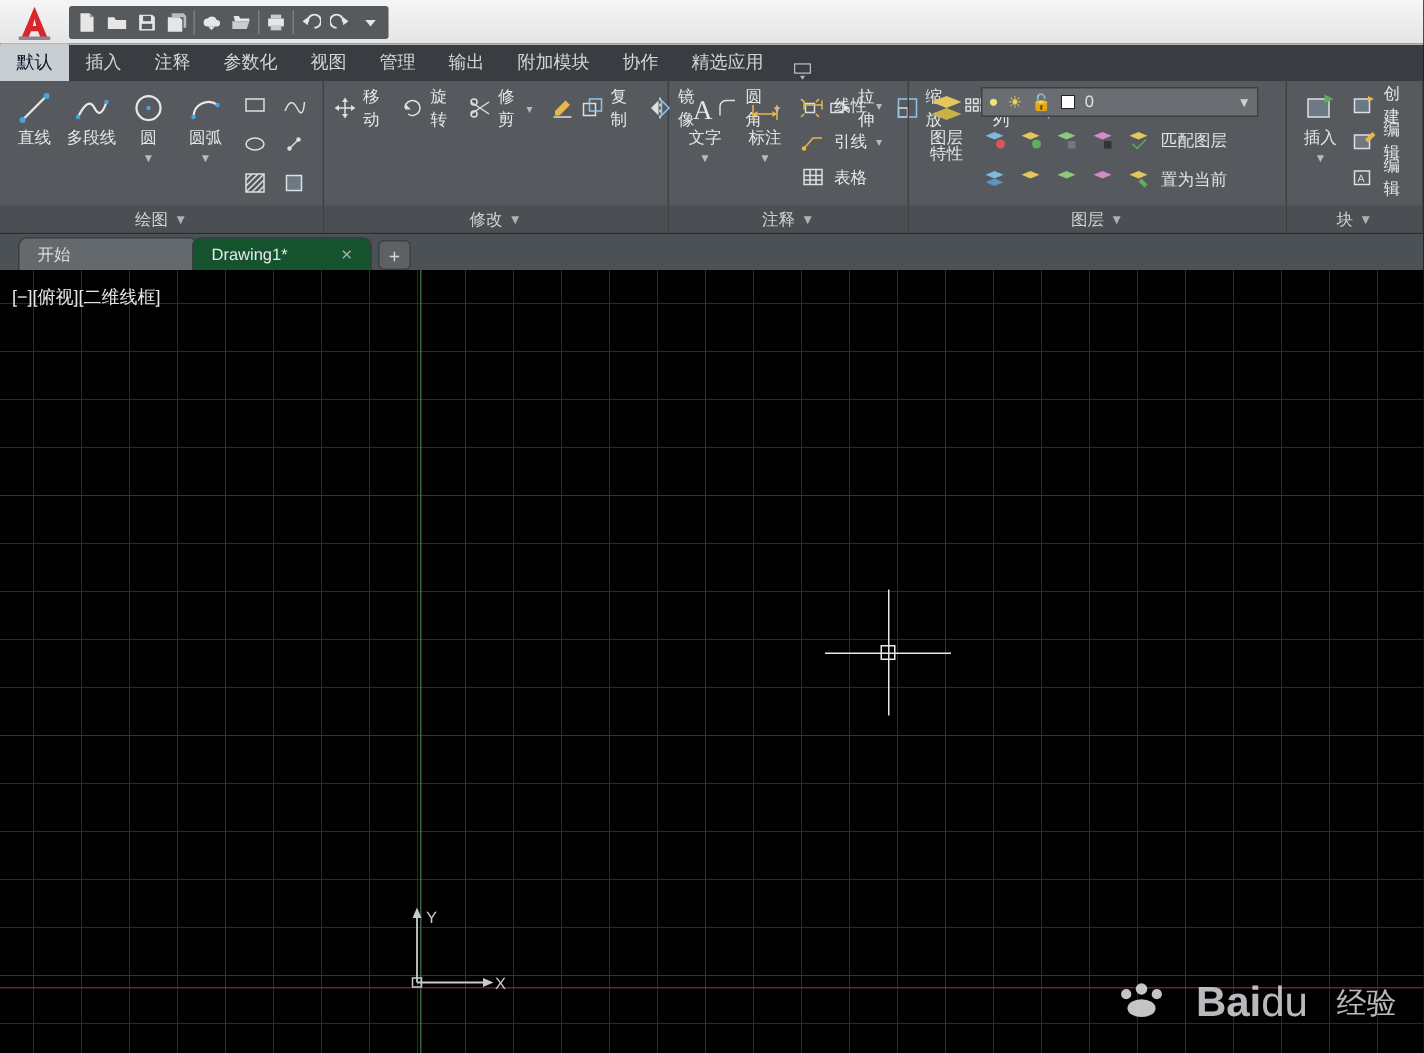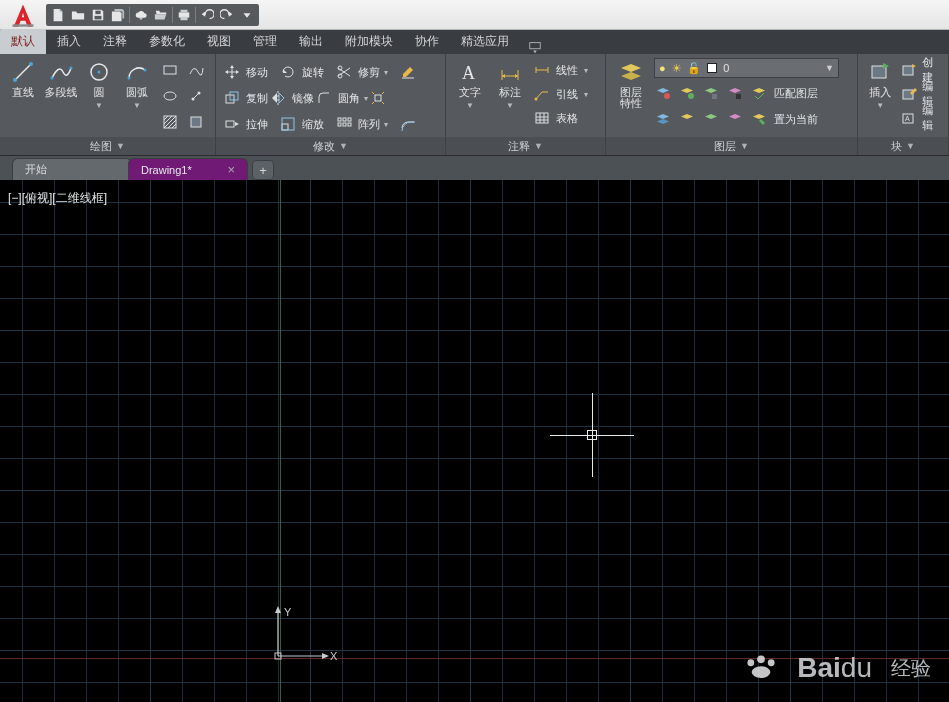--- a/index.html
+++ b/index.html
@@ -12,21 +12,21 @@
 .qat { display: flex; gap: 0; background:#565a5d; height:22px; border-radius:2px; padding:0 2px; align-items:center;}
 .qat .qbtn { width: 20px; height: 20px; display:flex; align-items:center; justify-content:center; color:#e4e4e4;}
 .qat .qbtn svg{width:14px;height:14px}
 .qat .sep{width:1px;height:16px;background:#7a7e81;margin:0 1px}
 .title-center { flex: 1; display: flex; justify-content: center; gap: 28px; color: #4a4a4a; font-size: 12px; }
 .title-center span{white-space:nowrap}
 
 
 .menubar { height: 24px; background: #393c41; display: flex; color: #d2d4d6; font-size: 12px; align-items:flex-end;}
 .menubar .mtab{ padding: 4px 11px 4px; cursor:default; }
-.menubar .mtab.active{ background:#c8cdd2; color:#7f1d1d; border-radius:2px 2px 0 0;}
+.menubar .mtab.active{ background:#c8cdd2; color:#0f172a; border-radius:2px 2px 0 0;}
 .menubar .dd{width:18px;display:flex;align-items:center;justify-content:center;color:#b5b9bd;margin-left:6px}
 .menubar .dd svg{width:14px;height:14px}
 
 
 .ribbon { height: 102px; background: #565a5e; display: flex; border-bottom:1px solid #2a2d30;}
 .panel { display:flex; flex-direction:column; border-right:1px solid #3e4144;}
 .panel-body{ flex:1; display:flex; align-items:flex-start; padding:4px 6px 0; gap:4px;}
 .panel-title{ height:18px; background:#4b4f53; color:#cfd2d5; font-size:11px; display:flex; align-items:center; justify-content:center; gap:4px; position:relative;}
 .panel-title .arrow{font-size:9px; color:#aeb2b6}
 .big-tool{ width:34px; display:flex; flex-direction:column; align-items:center; gap:2px; color:#e2e4e6; font-size:11px;}
@@ -47,21 +47,21 @@
 .layer-select .bulb{color:#f6e27a}
 .layer-select .flex{flex:1}
 .layer-select .dd-ar{font-size:9px;color:#d0d0d0}
 .layer-row{display:flex;align-items:center;height:22px;gap:6px;color:#e2e4e6;font-size:11px}
 .layer-row .mini{width:18px;height:18px;display:flex;align-items:center;justify-content:center}
 .layer-row .mini svg{width:14px;height:14px}
 
 
 .doctabs{ height:24px; background:#4c5155; display:flex; align-items:flex-end; padding-left:12px; gap:0;}
 .doctab{ height:22px; min-width:120px; border-radius:6px 6px 0 0; background:#64696e; color:#dadcde; font-size:11px; display:flex; align-items:center; padding:0 12px; gap:8px; margin-right:-4px; border:1px solid #3b3e41; border-bottom:none;}
-.doctab.active{ background:#701a75; color:#e6e8ea;}
+.doctab.active{ background:#14532d; color:#e6e8ea;}
 .doctab .close{font-size:13px;color:#a8abaf;margin-left:auto}
 .newtab{ width:22px; height:20px; background:#5c6166; border:1px solid #3c3f42; border-radius:4px; display:flex; align-items:center; justify-content:center; color:#d2d4d6; margin-left:8px; font-size:13px;}
 
 
 .canvas-wrap{ position:relative; height:522px; background:#000000;}
 .grid{ position:absolute; inset:0;
   background-image:
     linear-gradient(#263544 1px, transparent 1px),
     linear-gradient(90deg, #263544 1px, transparent 1px),
     linear-gradient(#1f2e3c 1px, transparent 1px),
@@ -265,21 +265,21 @@
           </span>
       </div>
     </div>
     <div class="panel-title">
         <span>绘图</span>
         <span class="arrow">▼</span>
       </div>
   </div>
 
   <div class="panel" style="width:230px">
-    <div class="panel-body" style="flex-direction:column;gap:2px;padding-top:6px">
+    <div class="panel-body" style="gap:2px;padding-top:6px">
       <div style="display:flex;gap:10px">
         <div class="mod-row">
             <span class="icon">
               <svg viewBox="0 0 16 16">
                 <path stroke="#dcdfe2" fill="none" d="M8 2v12M2 8h12"></path>
                 <path fill="#dcdfe2" d="M8 1l2 3H6zM8 15l-2-3h4zM1 8l3-2v4zM15 8l-3 2v-4z"></path>
               </svg>
             </span>
             <span>移动</span>
           </div>
@@ -305,21 +305,21 @@
           </div>
         <div class="mod-row" style="width:20px">
             <span class="icon">
               <svg viewBox="0 0 16 16">
                 <path fill="#e8b84a" d="M3 10l7-7 3 3-7 7H3z"></path>
                 <path stroke="#dcdfe2" d="M2 14h12"></path>
               </svg>
             </span>
           </div>
       </div>
-      <div style="display:flex;">
+      <div style="display:flex;gap:10px">
         <div class="mod-row">
             <span class="icon">
               <svg viewBox="0 0 16 16">
                 <rect x="2" y="5" width="8" height="8" fill="none" stroke="#dcdfe2"></rect>
                 <rect x="6" y="2" width="8" height="8" fill="none" stroke="#8fc5e8"></rect>
               </svg>
             </span>
             <span>复制</span>
           </div>
         <div class="mod-row">

